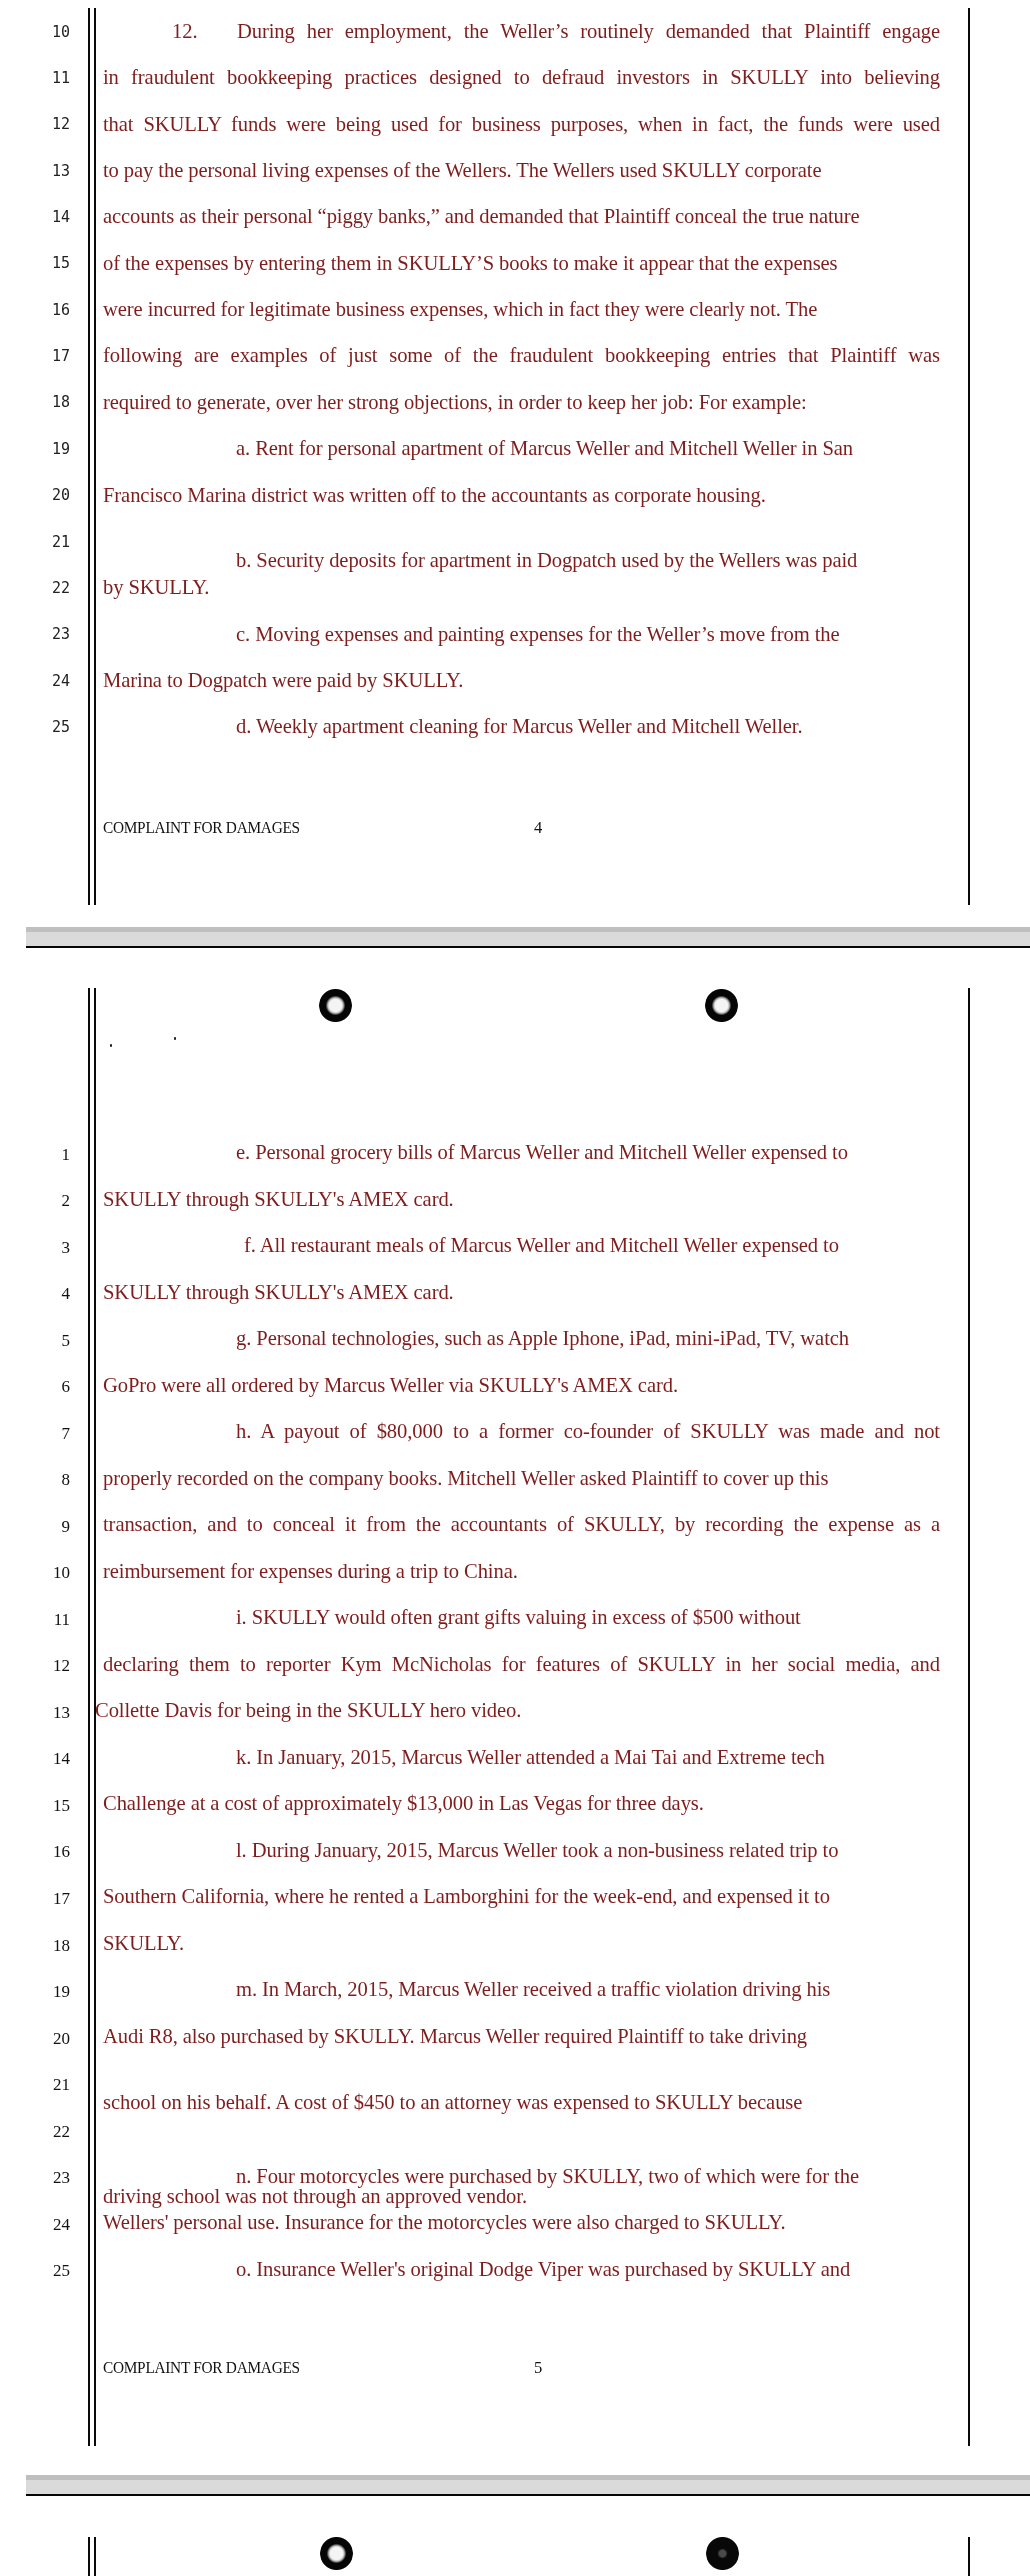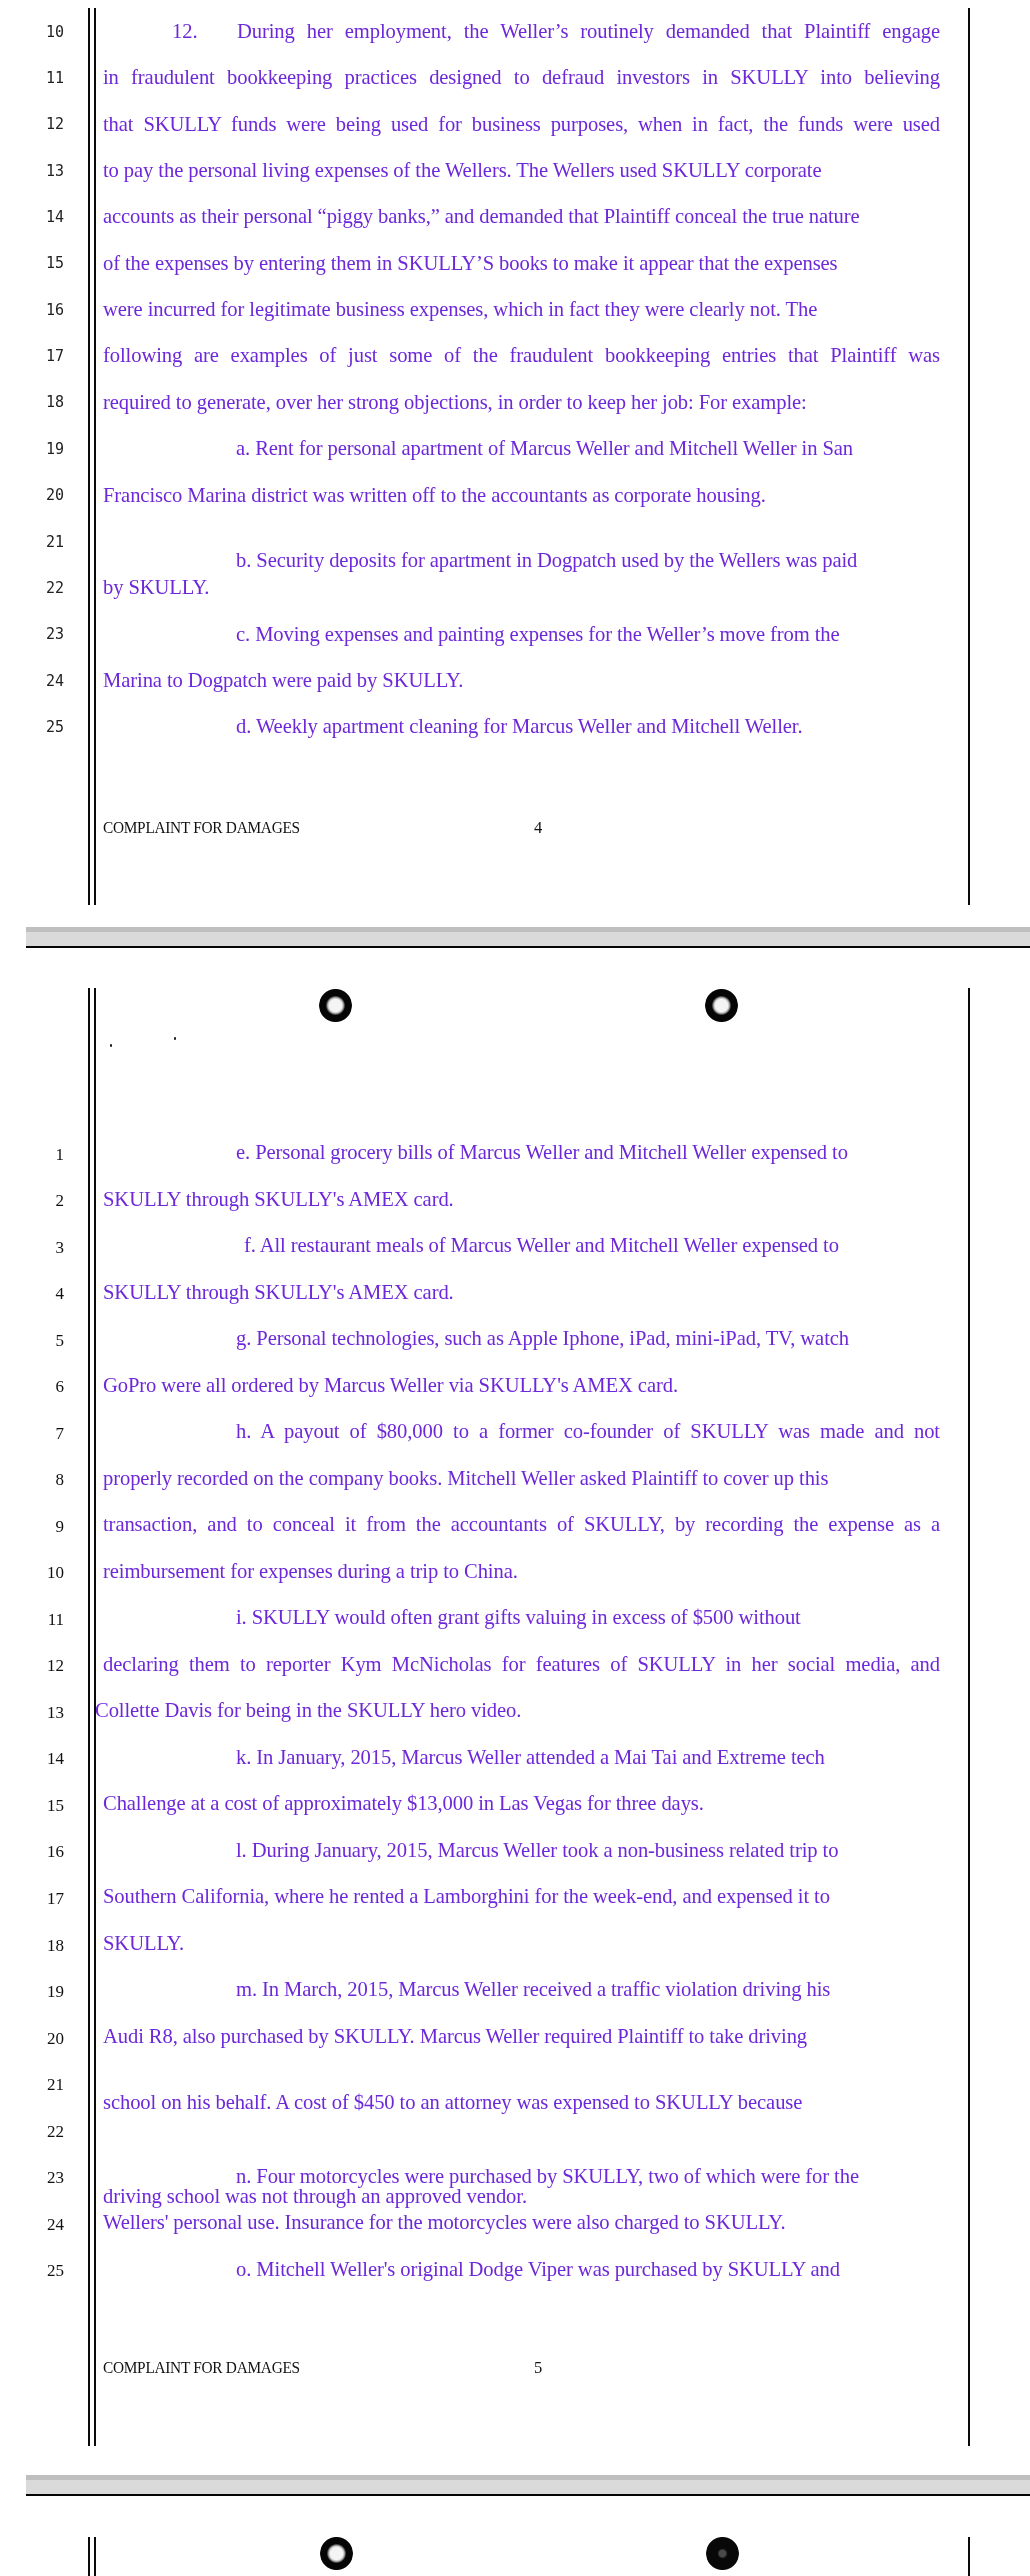--- a/index.html
+++ b/index.html
@@ -4,28 +4,28 @@
 <style>
   html, body { margin: 0; padding: 0; background: #ffffff; }
   body { width: 1030px; height: 3649px; position: relative; overflow: hidden; }
   .viewer { position: absolute; left: 0; top: 0; width: 1030px; height: 3649px; }
   .page { position: absolute; left: 0; width: 1030px; }
   .rule-l1, .rule-l2, .rule-r { position: absolute; top: 0; bottom: 0; width: 2.1px; background: #0a0a0a; }
   .rule-l1 { left: 88px; }
   .rule-l2 { left: 94px; width: 1.5px; }
   .rule-r { left: 968px; width: 1.5px; }
   .line-num {
-    position: absolute; left: 9px; width: 55px; text-align: right;
+    position: absolute; left: 15px; width: 55px; text-align: right;
     font-family: "DejaVu Sans Mono", monospace; font-size: 15px; color: #222;
     line-height: 1;
   }
   .page.serif-nums .line-num { font-family: "Liberation Serif", serif; font-size: 17px; color: #111; }
   .text-line {
     position: absolute; font-family: "Liberation Serif", serif; font-size: 20.6px;
-    color: #6d28d9; line-height: 1; white-space: nowrap; letter-spacing: -0.1px;
+    color: #7f1d1d; line-height: 1; white-space: nowrap; letter-spacing: -0.1px;
   }
   .text-line.justify { white-space: normal; text-align: justify; text-align-last: justify; }
   .footer-title {
     position: absolute; left: 103px; font-family: "Liberation Serif", serif; font-size: 16.5px;
     color: #111; line-height: 1; letter-spacing: -0.3px; transform: scaleX(0.93); transform-origin: left;
   }
   .footer-num {
     position: absolute; left: 534px; font-family: "Liberation Serif", serif; font-size: 16.5px;
     color: #111; line-height: 1;
   }
@@ -145,21 +145,21 @@
         <div class="text-line" style="left: 103px; top: 1038px;">Audi R8, also purchased by SKULLY.  Marcus Weller required Plaintiff to take driving</div>
         <div class="line-num" style="top: 1088px;">21</div>
         <div class="text-line" style="left: 103px; top: 1084px; margin-top: 20px;">school on his behalf.  A cost of $450 to an attorney was expensed to SKULLY because</div>
         <div class="line-num" style="top: 1135px;">22</div>
         <div class="text-line" style="left: 103px; top: 1198px;">driving school was not through an approved vendor.</div>
         <div class="line-num" style="top: 1181px;">23</div>
         <div class="text-line" style="left: 236px; top: 1178px;">n. Four motorcycles were purchased by SKULLY, two of which were for the</div>
         <div class="line-num" style="top: 1228px;">24</div>
         <div class="text-line" style="left: 103px; top: 1224px;">Wellers' personal use.  Insurance for the motorcycles were also charged to SKULLY.</div>
         <div class="line-num" style="top: 1274px;">25</div>
-        <div class="text-line" style="left: 236px; top: 1271px;">o.  Mitchell Weller's original Dodge Viper was purchased by SKULLY and</div>
+        <div class="text-line" style="left: 236px; top: 1271px;">o.  Insurance Weller's original Dodge Viper was purchased by SKULLY and</div>
       </div>
     <div class="footer-title" style="top:1372px;">COMPLAINT FOR DAMAGES</div>
     <div class="footer-num" style="top:1372px;">5</div>
   </div>
 
   <div class="separator" style="top:2475px;">
     <div class="band-top"></div>
       <div class="band"></div>
       <div class="band-dark"></div>
   </div>

